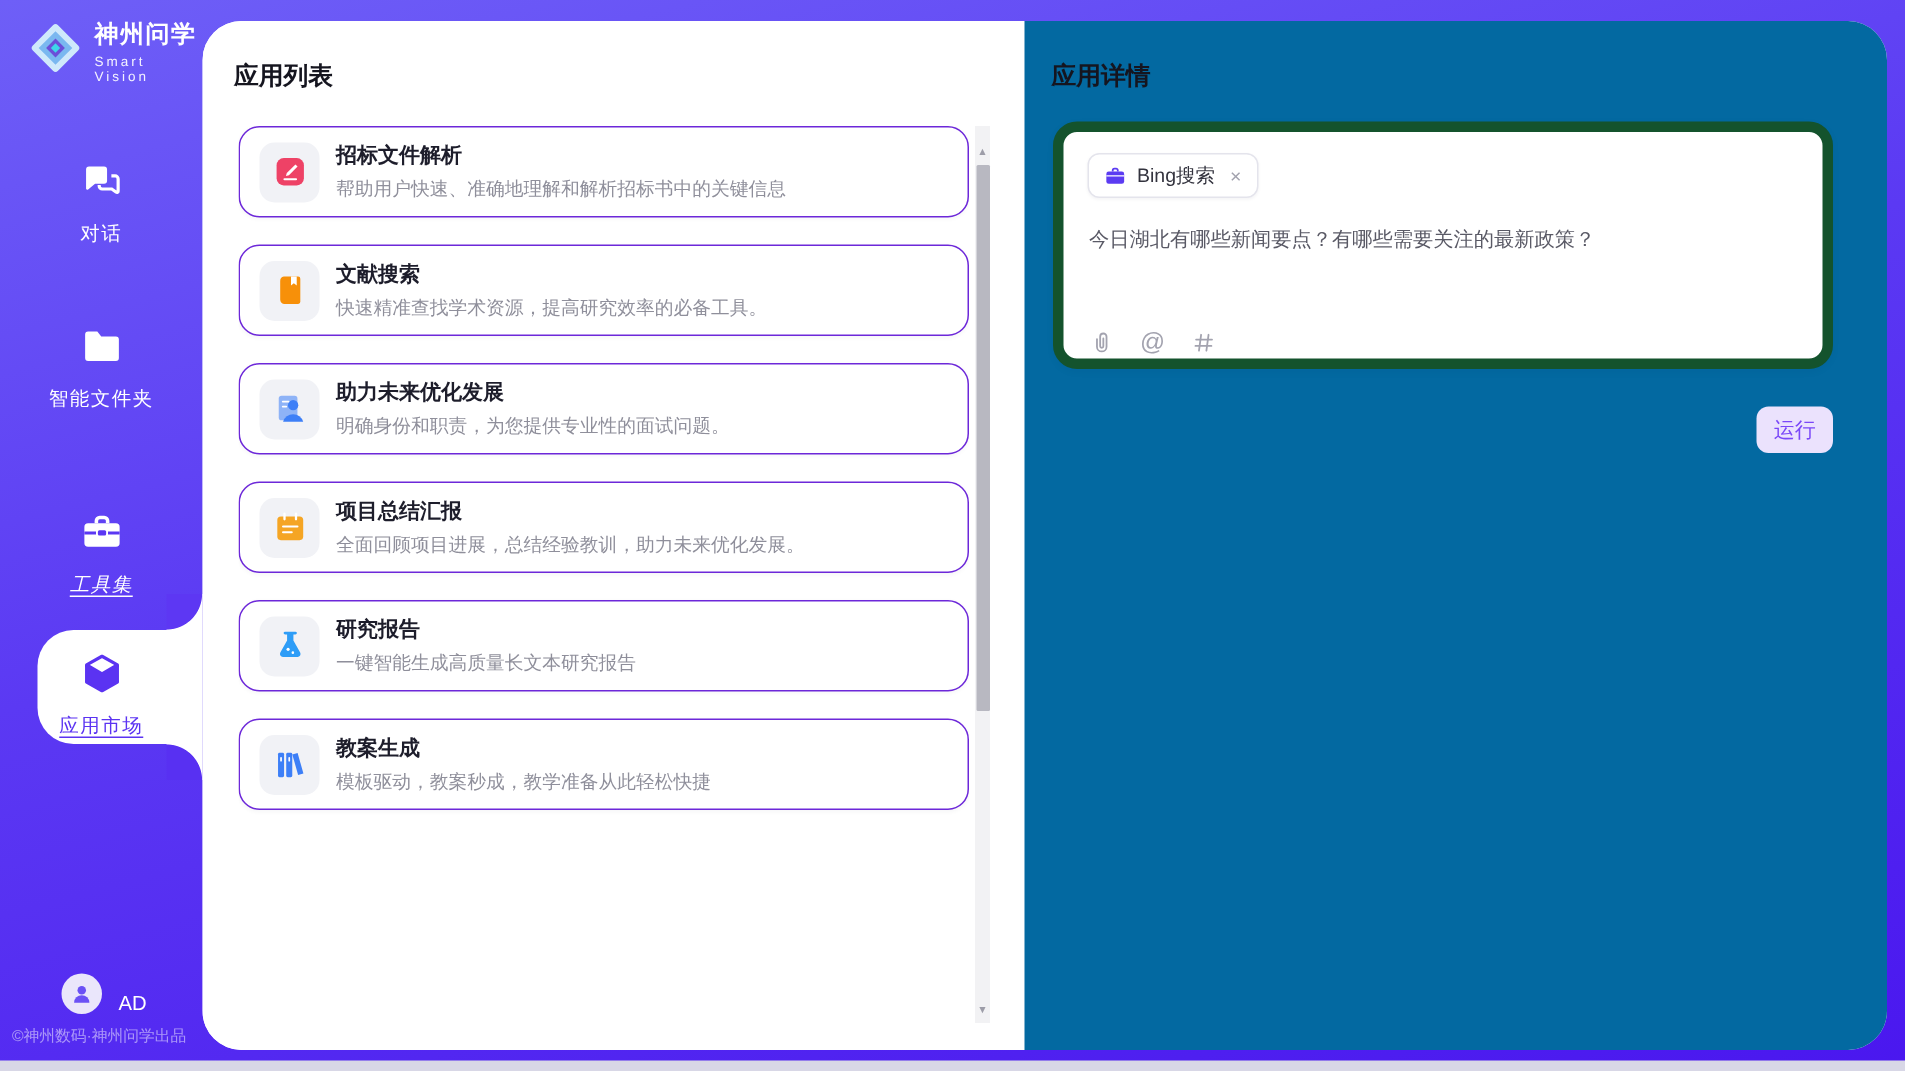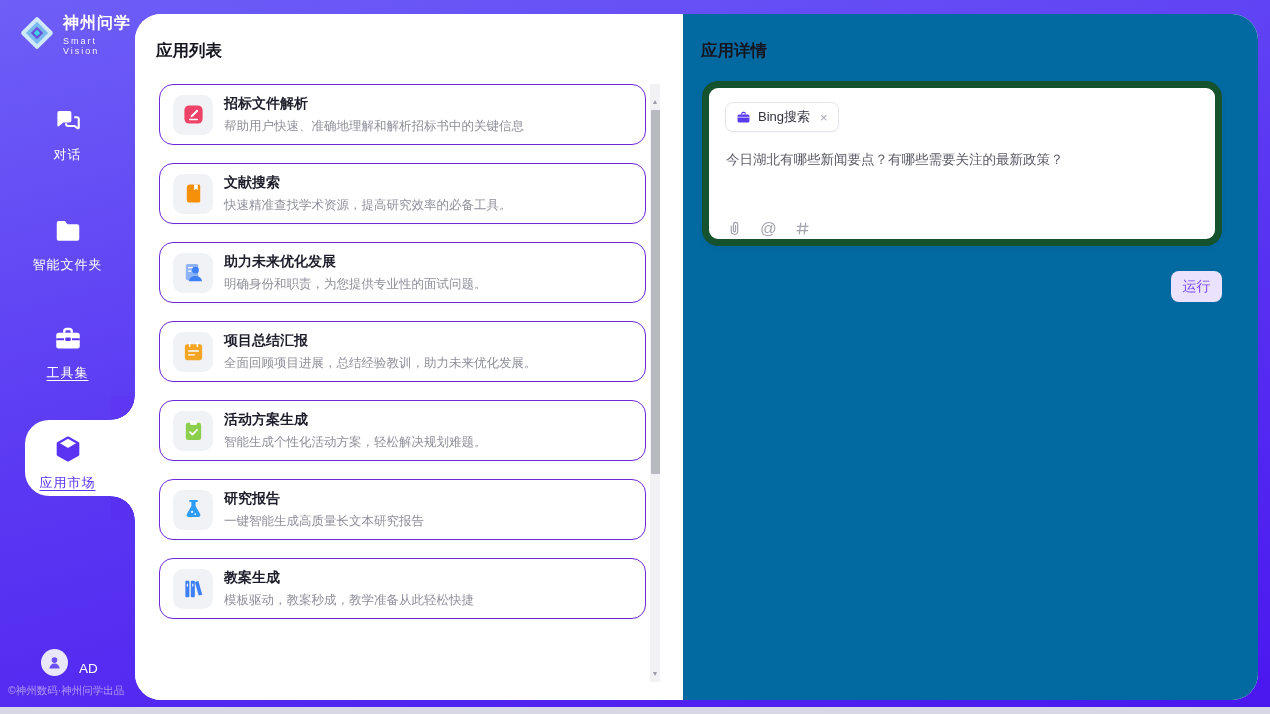--- a/index.html
+++ b/index.html
@@ -21,21 +21,21 @@
   .logo-text .cn { color: #fff; font-size: 16px; font-weight: 700; letter-spacing: 1px; }
   .logo-text .en { color: rgba(255,255,255,.92); font-size: 9px; letter-spacing: 2px; margin-top: 2px; }
 
   .nav-item { position: absolute; left: 0; width: 135px; text-align: center; color: #fff; cursor: pointer; }
   .nav-item .nav-icon { display: inline-block; width: 30px; height: 30px; }
   .nav-item .nav-label { display: block; font-size: 13px; margin-top: 6px; letter-spacing: 1px; }
   .nav-item .nav-label.u { text-decoration: underline; text-underline-offset: 3px; }
 
   .nav-chat   { top: 106px; }
   .nav-folder { top: 216px; }
-  .nav-tools  { top: 324px; }
+  .nav-tools  { top: 340px; font-style: italic; }
   .nav-market { top: 434px; color: #5b33f2; z-index: 2; }
   .nav-settings { top: 540px; }
 
   .active-bubble {
     position: absolute; left: 25px; top: 420px; width: 110px; height: 76px;
     background: #fff; border-radius: 24px 0 0 24px; z-index: 1;
   }
   .active-bubble .notch-top, .active-bubble .notch-bottom {
     content: ""; position: absolute; right: 0; width: 24px; height: 24px;
   }
@@ -265,33 +265,20 @@
               <path d="M8 2.5v4M16 2.5v4" stroke="#fff" stroke-width="1.6" stroke-linecap="round"></path>
               <path d="M7 11.5h10M7 15.5h6" stroke="#fff" stroke-width="1.5" stroke-linecap="round"></path>
             </svg>
           </span>
           <span class="card-text">
             <span class="card-title" style="display:block">项目总结汇报</span>
             <span class="card-desc" style="display:block">全面回顾项目进展，总结经验教训，助力未来优化发展。</span>
           </span>
         </div>
 
-        <div class="card">
-          <span class="app-icon-box" style="color: rgb(140, 207, 77);">
-            <svg viewBox="0 0 24 24">
-              <rect x="4" y="4" width="16" height="18" rx="2.5" fill="currentColor"></rect>
-              <rect x="8.4" y="2" width="7.2" height="4.2" rx="1.3" fill="#fff" opacity=".9"></rect>
-              <path d="M8.4 13.8l2.5 2.5 4.8-5" fill="none" stroke="#fff" stroke-width="1.8" stroke-linecap="round" stroke-linejoin="round"></path>
-            </svg>
-          </span>
-          <span class="card-text">
-            <span class="card-title" style="display:block">活动方案生成</span>
-            <span class="card-desc" style="display:block">智能生成个性化活动方案，轻松解决规划难题。</span>
-          </span>
-        </div>
 
         <div class="card">
           <span class="app-icon-box" style="color: rgb(46, 157, 247);">
             <svg viewBox="0 0 24 24">
               <path d="M9.8 3.5h4.4v4.8l4.7 8.4a2.1 2.1 0 0 1-1.8 3.1H6.9a2.1 2.1 0 0 1-1.8-3.1l4.7-8.4z" fill="currentColor"></path>
               <path d="M8.4 3.2h7.2" stroke="currentColor" stroke-width="2" stroke-linecap="round"></path>
               <circle cx="10.5" cy="14.5" r="1.1" fill="#fff"></circle>
                 <circle cx="13.8" cy="16.8" r=".9" fill="#fff"></circle>
             </svg>
           </span>

